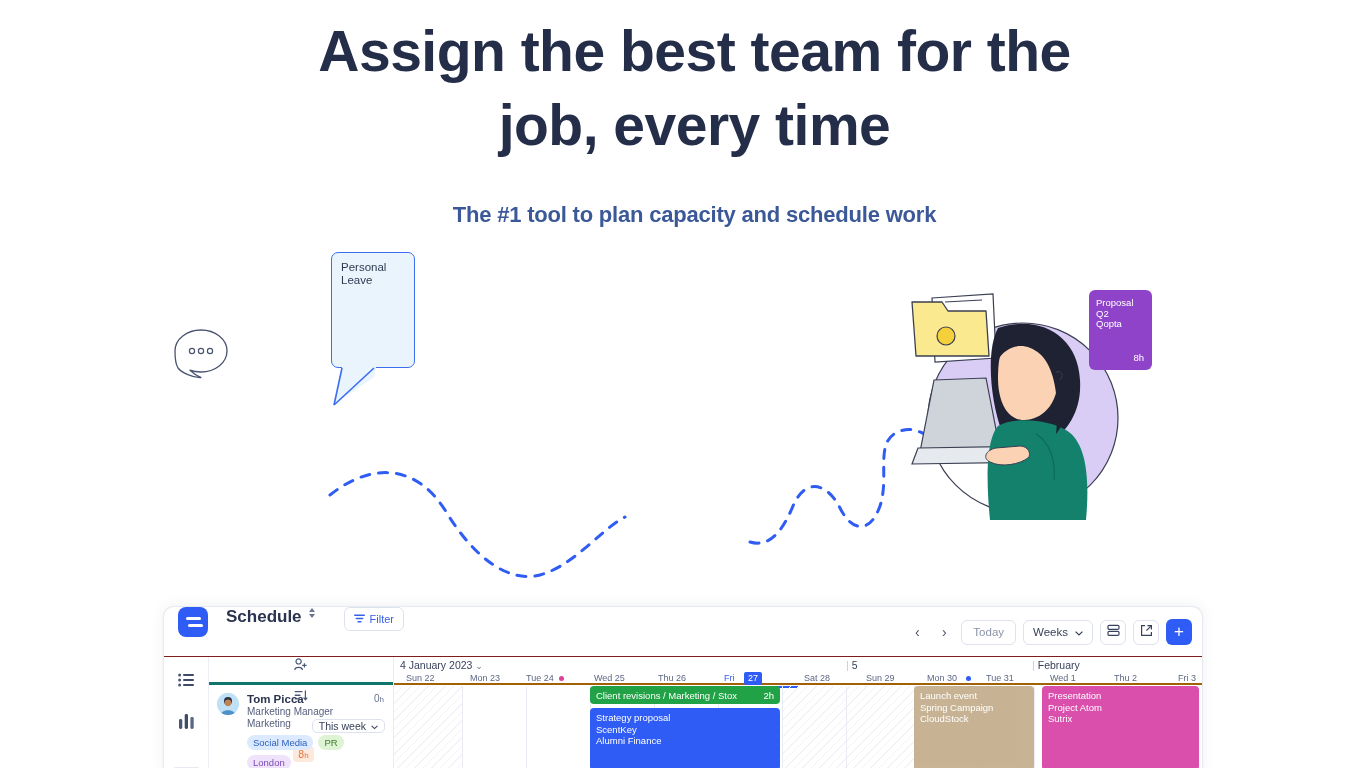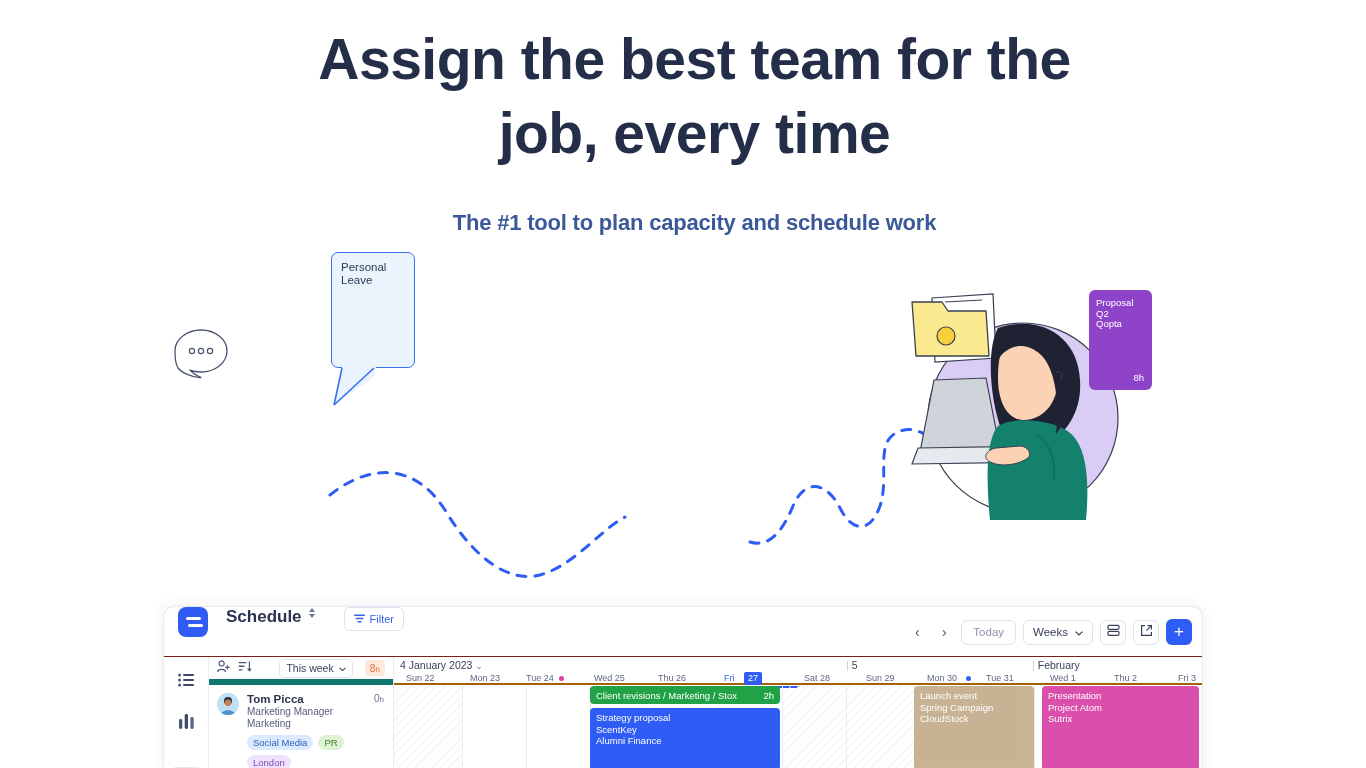--- a/index.html
+++ b/index.html
@@ -5,21 +5,21 @@
   * { box-sizing: border-box; margin: 0; padding: 0; }
   html, body {
     width: 1366px; height: 768px;
     background: #ffffff;
     font-family: "Liberation Sans", sans-serif;
     overflow: hidden;
   }
   .page { position: relative; width: 1366px; height: 768px; background:#fff; }
 
   
-  .hero { position:absolute; left:0; top:16px; width:1366px; text-align:center;padding-left:23px; }
+  .hero { position:absolute; left:0; top:8px; width:1366px; text-align:center;padding-left:23px; }
   .hero-title {
     font-size: 57px; line-height: 74px; font-weight: 700;
     color:#242e49; letter-spacing:-0.5px;
     padding-top: 6px;
     max-width: 830px; margin: 0 auto;
   }
   .hero-sub {
     margin-top: 40px;
     font-size: 22px; font-weight: 700; color:#3b5998; letter-spacing:-0.2px;
   }
@@ -37,21 +37,21 @@
 
   .leave-card {
     position:absolute; left:331px; top:252px; width:84px; height:116px;
     background:#eaf4fd; border:1.6px solid #3b6ef0; border-radius:7px;
     padding:8px 9px;
   }
   .leave-card .txt { font-size:11.5px; line-height:13px; color:#2f3b52; }
   .leave-tail { position:absolute; left:330px; top:365px; width:60px; height:42px; }
 
   .proposal-card {
-    position:absolute; left:1089px; top:290px; width:63px; height:100px;
+    position:absolute; left:1089px; top:290px; width:63px; height:80px;
     background:#8f43c9; border-radius:6px; padding:8px 7px; color:#fff;
   }
   .proposal-card .t { font-size:9.5px; line-height:10.5px; }
   .proposal-card .h { position:absolute; right:8px; bottom:7px; font-size:9.5px; }
 
   .illus { position:absolute; left:890px; top:280px; width:260px; height:260px; }
 
   
   .app {
     position:absolute; left:163px; top:606px; width:1040px; height:170px;
@@ -93,22 +93,22 @@
   }
 
   .app-body { display:flex; height:120px; }
   .rail {
     width:45px; border-right:1px solid #edeff4; padding-top:16px;
     display:flex; flex-direction:column; align-items:center; gap:22px; flex:none;
   }
   .rail-fade { position:absolute; left:10px; bottom:6px; width:25px; height:3px; background:#e6e9f0; border-radius:2px;}
 
   .people-col { width:185px; border-right:1px solid #e9ecf3; flex:none; position:relative; }
-  .people-head { height:28px; display:flex; align-items:center; padding:0 8px; gap:7px;
-    border-bottom:6px solid #0f766e; }
+  .people-head { height:28px; display:flex; align-items:center; padding:0 8px; gap:13px;
+    border-bottom:3px solid #0f766e;flex-direction:column; }
   .wk-select {
     margin-left:auto; border:1px solid #dde2ec; border-radius:5px; height:19px;
     display:flex; align-items:center; padding:0 6px; gap:5px; font-size:10.5px; color:#39425c; cursor:pointer;
   }
   .hbadge { background:#fde9dc; color:#e8743b; border-radius:4px; font-size:10.5px;
     padding:2px 5px; margin-left:5px; }
   .hbadge .u { font-size:8px; }
 
   .person { display:flex; padding:8px 8px 0 8px; gap:8px; position:relative;}
   .avatar { width:22px; height:22px; border-radius:50%; flex:none; overflow:hidden; background:#bfe0f5; }

